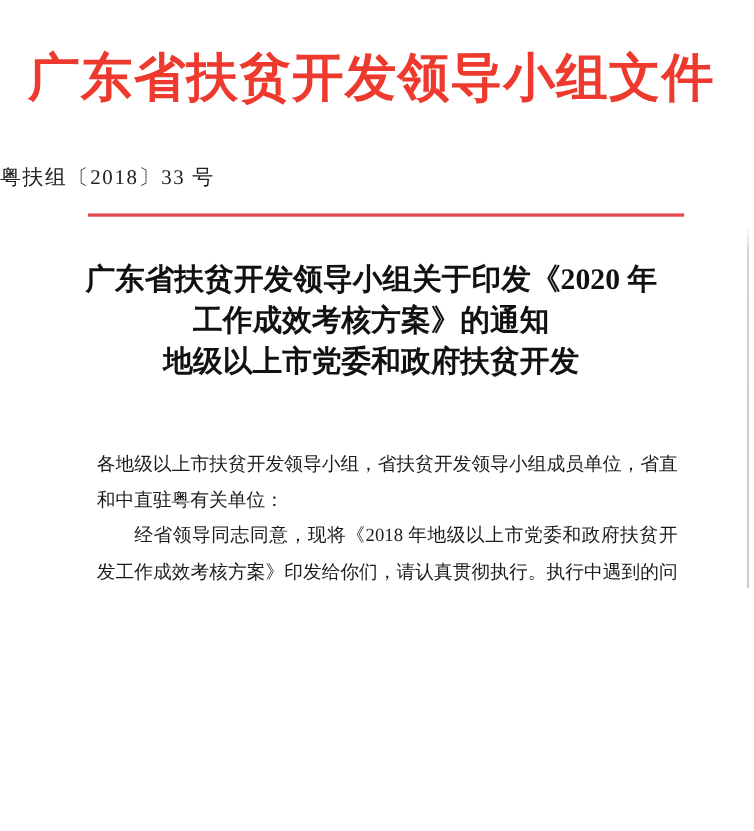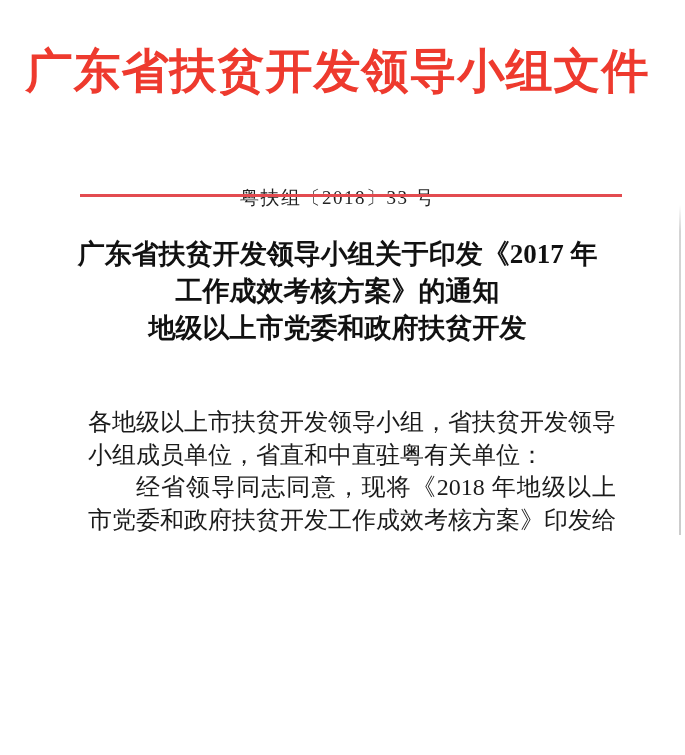--- a/index.html
+++ b/index.html
@@ -20,42 +20,40 @@
   .header-title{
     position:absolute;top:40px;left:0;right:10px;
     text-align:center;
     font-size:47px;line-height:62px;
     font-weight:900;
     letter-spacing:1px;
     color:var(--header-red);
   }
   .doc-number{
     position:absolute;top:149px;left:0;right:10px;
-    text-align:center;
     font-size:19px;line-height:26px;
     letter-spacing:1.5px;
     color:#222222;
-    margin-top:36px;
   }
   .red-rule{
     position:absolute;top:194px;left:80px;
     width:542px;height:3px;
     background:var(--rule-red);
   }
   .title-block{
     position:absolute;top:236px;left:0;right:10px;
     text-align:center;
     font-size:27px;line-height:37px;
     font-weight:700;
     color:#111111;
   }
   .body-block{
     position:absolute;top:406px;left:88px;
     width:528px;
-    font-size:24px;line-height:32.5px;
+    font-size:17px;line-height:32.5px;
     text-align:justify;
     color:var(--text-black);
   }
   .body-block p{margin:0;}
   .body-block p.indented{text-indent:2em;}
   .signature{
     position:absolute;top:645px;left:332px;
     font-size:21px;letter-spacing:1px;
     color:var(--text-black);
     white-space:nowrap;
@@ -108,21 +106,21 @@
 
 <div class="page">
 
   <div class="header-title">广东省扶贫开发领导小组文件</div>
 
   <div class="doc-number">粤扶组〔2018〕33 号</div>
 
   <div class="red-rule"></div>
 
   <div class="title-block">
-    <div>广东省扶贫开发领导小组关于印发《2017 年</div>
+    <div>广东省扶贫开发领导小组关于印发《2020 年</div>
     <div>工作成效考核方案》的通知</div>
     <div>地级以上市党委和政府扶贫开发</div>
   </div>
 
   <div class="body-block">
     <p>各地级以上市扶贫开发领导小组，省扶贫开发领导小组成员单位，省直和中直驻粤有关单位：</p>
     <p class="indented">经省领导同志同意，现将《2018 年地级以上市党委和政府扶贫开发工作成效考核方案》印发给你们，请认真贯彻执行。执行中遇到的问题，请径向省扶贫办（020－37876366）反馈。</p>
   </div>
 
   <div class="signature">广东省扶贫开发领导小组</div>

